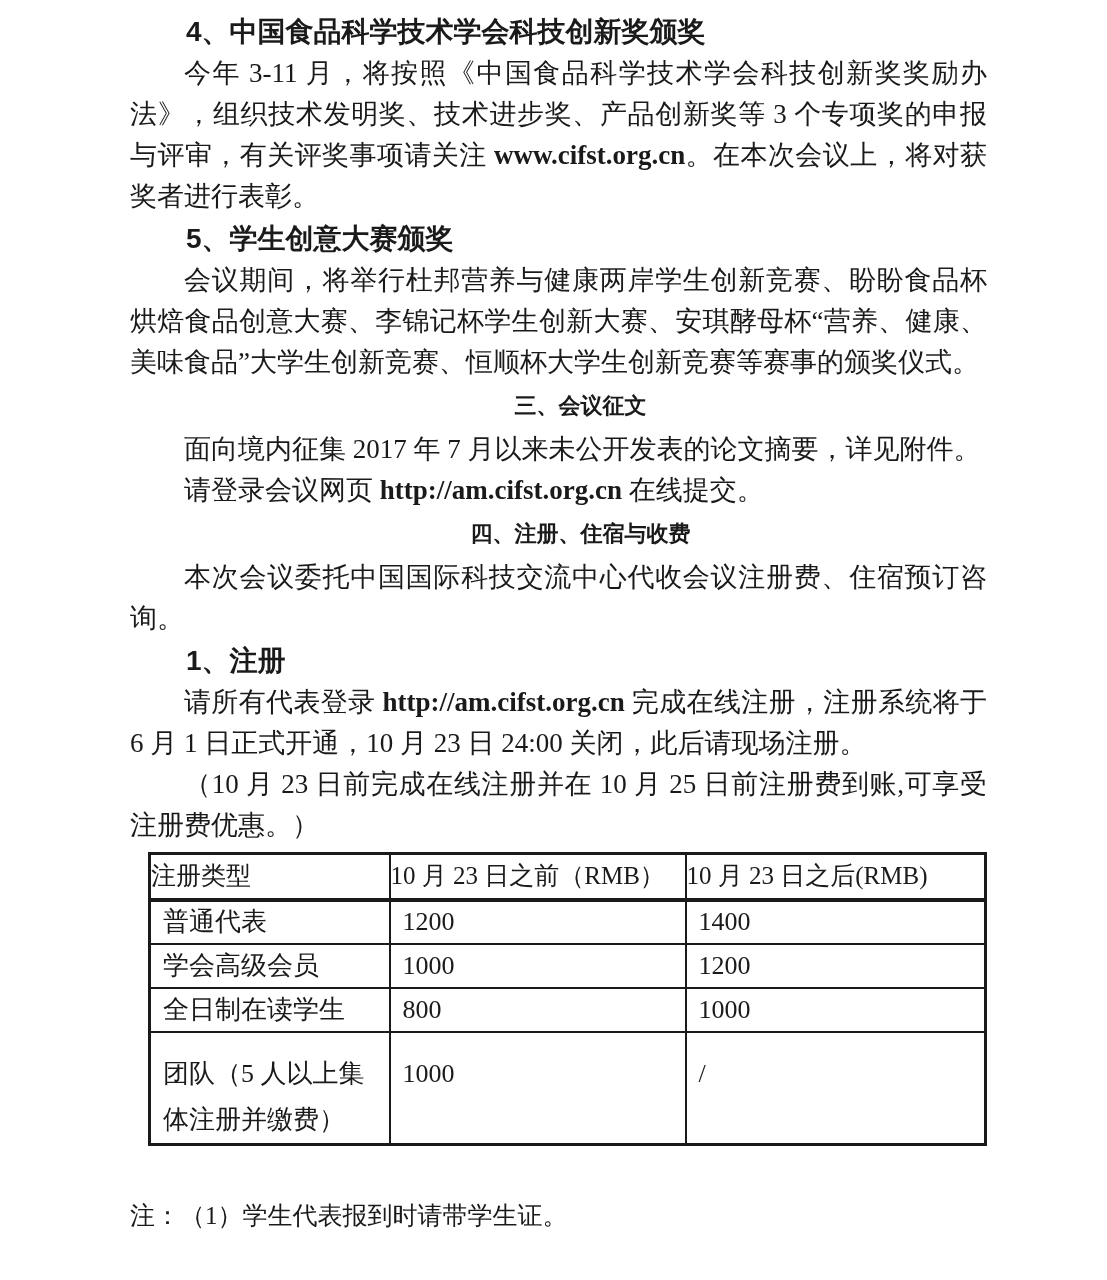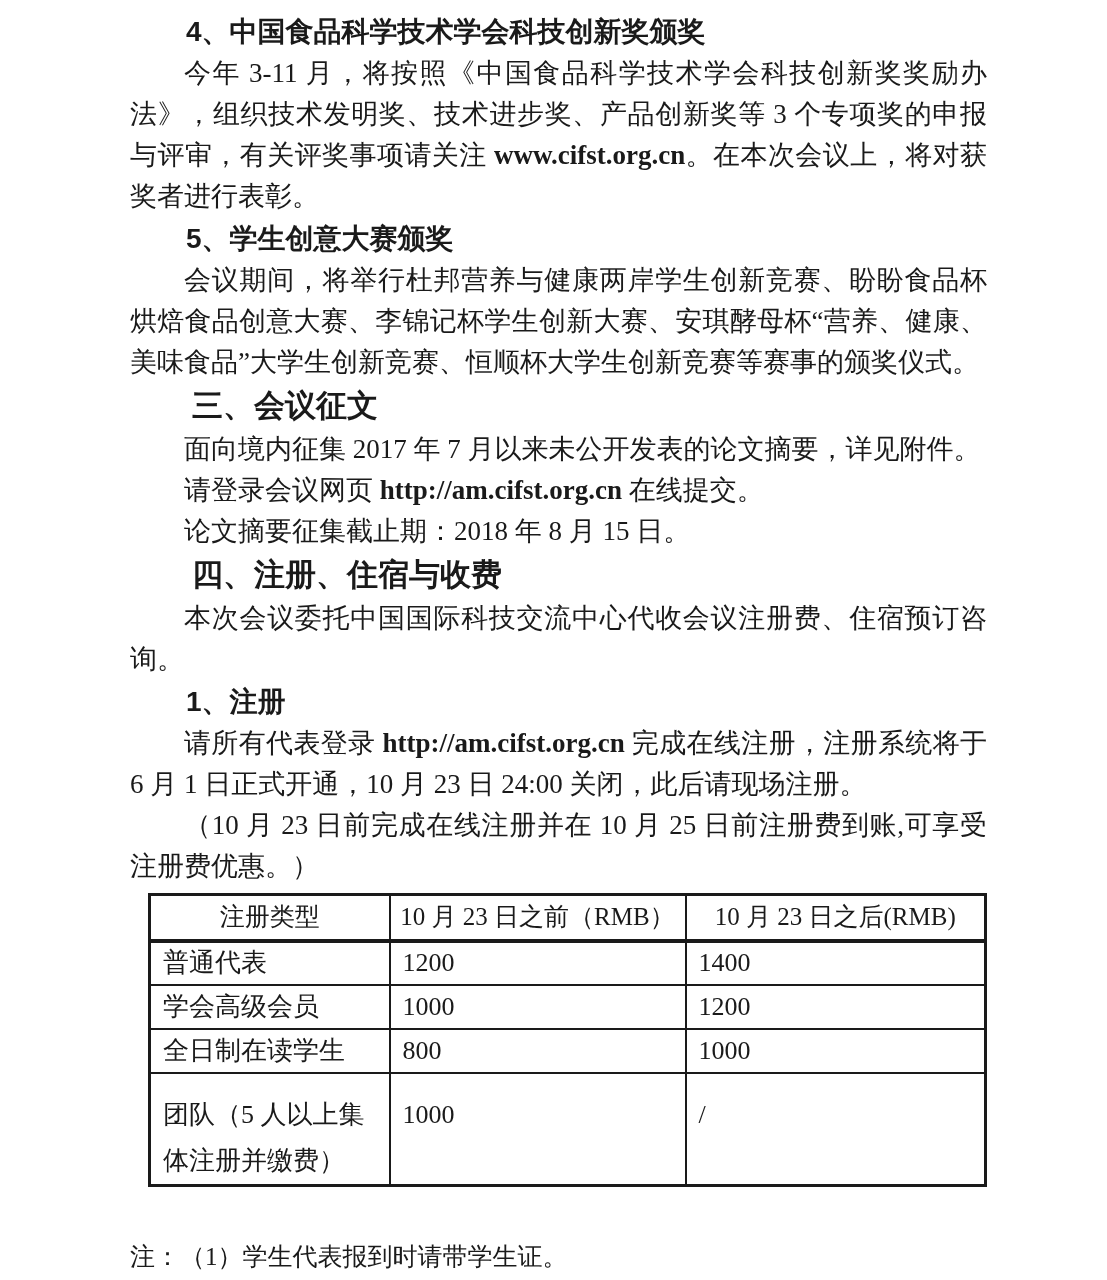--- a/index.html
+++ b/index.html
@@ -16,21 +16,21 @@
     font-size: 27px;
     line-height: 41px;
   }
 
   .heading {
     font-family: "Liberation Sans", "DejaVu Sans", sans-serif;
     font-weight: bold;
     text-indent: 2em;
     line-height: 43px;
   }
-  .heading.major { font-size: 31px; line-height: 46px; }
+  .heading.major { font-size: 22px; line-height: 46px; text-align: center; }
   .heading.minor { font-size: 28px; }
 
   .para {
     text-align: justify;
     text-indent: 2em;
   }
   .para .url { font-family: "Liberation Serif", "DejaVu Serif", serif; font-weight: bold; }
 
   .fee-label { text-indent: 2em; }
 
@@ -46,21 +46,21 @@
   table.fee-table col.c3 { width: 300px; }
 
   table.fee-table th, table.fee-table td {
     border: 2px solid #1a1a1a;
     font-weight: normal;
     line-height: 40px;
   }
   table.fee-table { border: 3px solid #1a1a1a; }
   table.fee-table thead th {
     height: 46px;
-    text-align: center;
+    text-align: left;
     border-bottom-width: 4px;
     white-space: nowrap;
     font-size: 25px;
   }
   table.fee-table tbody td {
     height: 44px;
     padding-left: 12px;
     text-align: left;
     vertical-align: middle;
   }
@@ -82,21 +82,20 @@
 
   <div class="heading minor">4、中国食品科学技术学会科技创新奖颁奖</div>
   <p class="para"><span>今年 3-11 月，将按照《中国食品科学技术学会科技创新奖奖励办法》，组织技术发明奖、技术进步奖、产品创新奖等 3 个专项奖的申报与评审，有关评奖事项请关注 </span><span class="url">www.cifst.org.cn</span><span>。在本次会议上，将对获奖者进行表彰。</span></p>
 
   <div class="heading minor">5、学生创意大赛颁奖</div>
   <p class="para">会议期间，将举行杜邦营养与健康两岸学生创新竞赛、盼盼食品杯烘焙食品创意大赛、李锦记杯学生创新大赛、安琪酵母杯“营养、健康、美味食品”大学生创新竞赛、恒顺杯大学生创新竞赛等赛事的颁奖仪式。</p>
 
   <div class="heading major">三、会议征文</div>
   <p class="para">面向境内征集 2017 年 7 月以来未公开发表的论文摘要，详见附件。</p>
   <p class="para"><span>请登录会议网页 </span><span class="url">http://am.cifst.org.cn</span><span> 在线提交。</span></p>
-  <p class="para">论文摘要征集截止期：2018 年 8 月 15 日。</p>
 
   <div class="heading major">四、注册、住宿与收费</div>
   <p class="para">本次会议委托中国国际科技交流中心代收会议注册费、住宿预订咨询。</p>
 
   <div class="heading minor">1、注册</div>
   <p class="para"><span>请所有代表登录 </span><span class="url">http://am.cifst.org.cn</span><span> 完成在线注册，注册系统将于 6 月 1 日正式开通，10 月 23 日 24:00 关闭，此后请现场注册。</span></p>
   <p class="para">（10 月 23 日前完成在线注册并在 10 月 25 日前注册费到账,可享受注册费优惠。）</p>
 
 
   <table class="fee-table">

